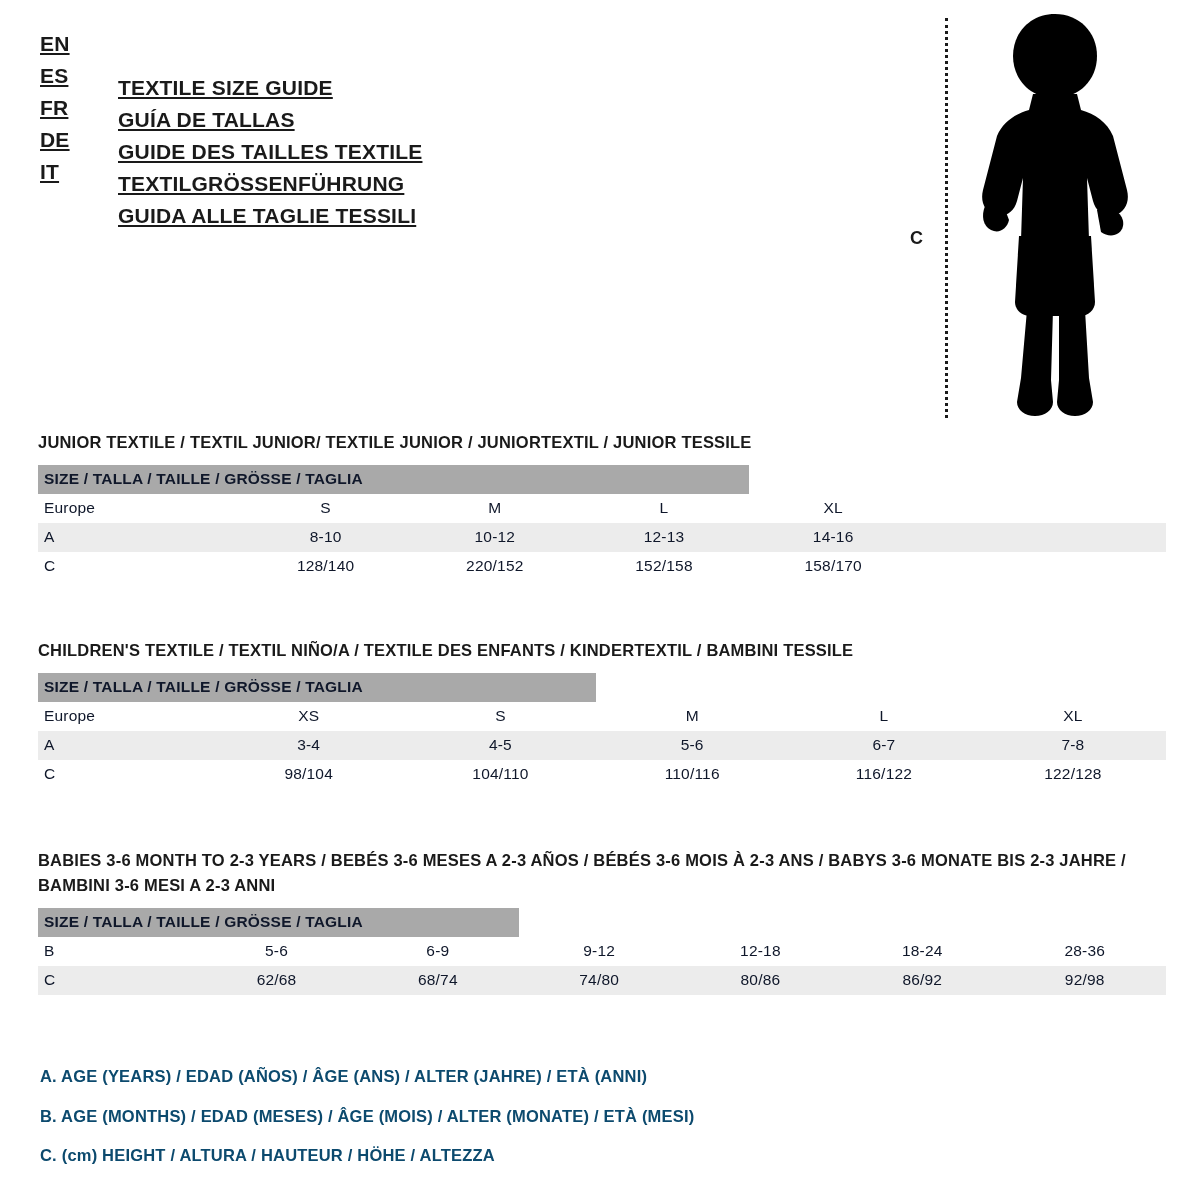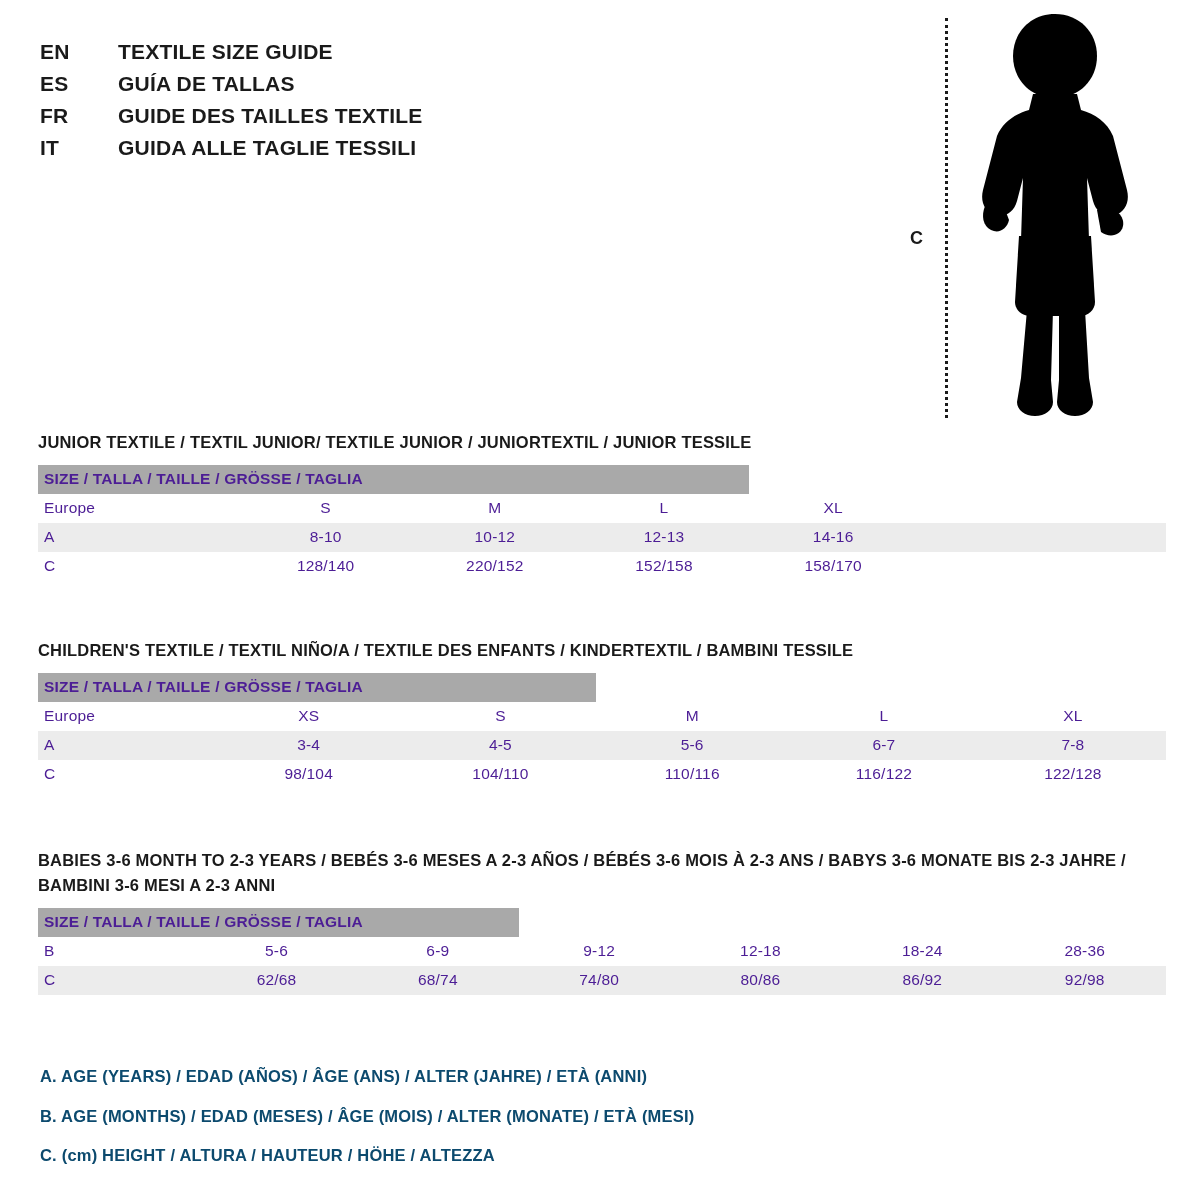--- a/index.html
+++ b/index.html
@@ -18,36 +18,38 @@
 
   
   .header {
     position: absolute;
     left: 40px;
     top: 32px;
     width: 620px;
   }
   .lang-row {
     display: flex;
-    align-items: flex-end;
+    align-items: flex-start;
     height: 32px;
+    text-decoration: underline;
   }
   .lang-code {
     width: 78px;
     font-size: 21px;
     font-weight: 700;
     letter-spacing: 0.2px;
     color: #1a1a1a;
   }
   .lang-title {
     font-size: 21px;
     font-weight: 700;
     letter-spacing: 0.2px;
     color: #1a1a1a;
     text-transform: uppercase;
+    margin-top: 44px;
   }
 
   
   .figure-area {
     position: absolute;
     left: 900px;
     top: 10px;
     width: 260px;
     height: 410px;
   }
@@ -89,21 +91,21 @@
     line-height: 1.5;
     margin-bottom: 10px;
   }
   table.size-table {
     border-collapse: collapse;
     width: 100%;
     table-layout: fixed;
   }
   table.size-table td {
     font-size: 15.5px;
-    color: #4c1d95;
+    color: #0f172a;
     height: 29px;
     padding: 0 6px;
     letter-spacing: 0.2px;
   }
   .hdr-band td {
     background: #a9a9a9;
     font-weight: 700;
     text-transform: uppercase;
     font-size: 15px;
   }
@@ -141,20 +143,24 @@
     <span class="lang-code">EN</span>
     <span class="lang-title">TEXTILE SIZE GUIDE</span>
   </div>
   <div class="lang-row">
     <span class="lang-code">ES</span>
     <span class="lang-title">GUÍA DE TALLAS</span>
   </div>
   <div class="lang-row">
     <span class="lang-code">FR</span>
     <span class="lang-title">GUIDE DES TAILLES TEXTILE</span>
+  </div>
+  <div class="lang-row">
+    <span class="lang-code">DE</span>
+    <span class="lang-title">TEXTILGRÖSSENFÜHRUNG</span>
   </div>
   <div class="lang-row">
     <span class="lang-code">IT</span>
     <span class="lang-title">GUIDA ALLE TAGLIE TESSILI</span>
   </div>
 </div>
 
 <div class="figure-area">
   <span class="measure-label">C</span>
   <div class="measure-line"></div>

